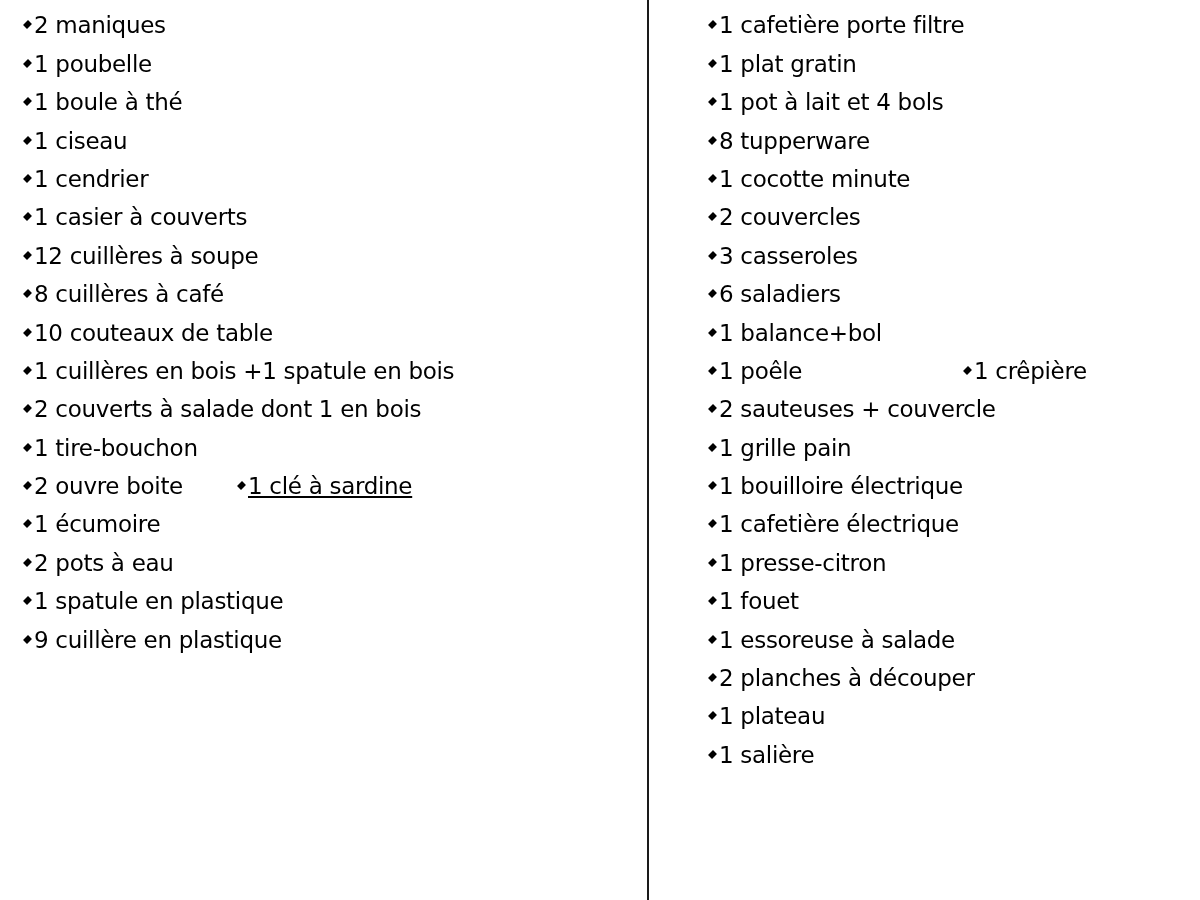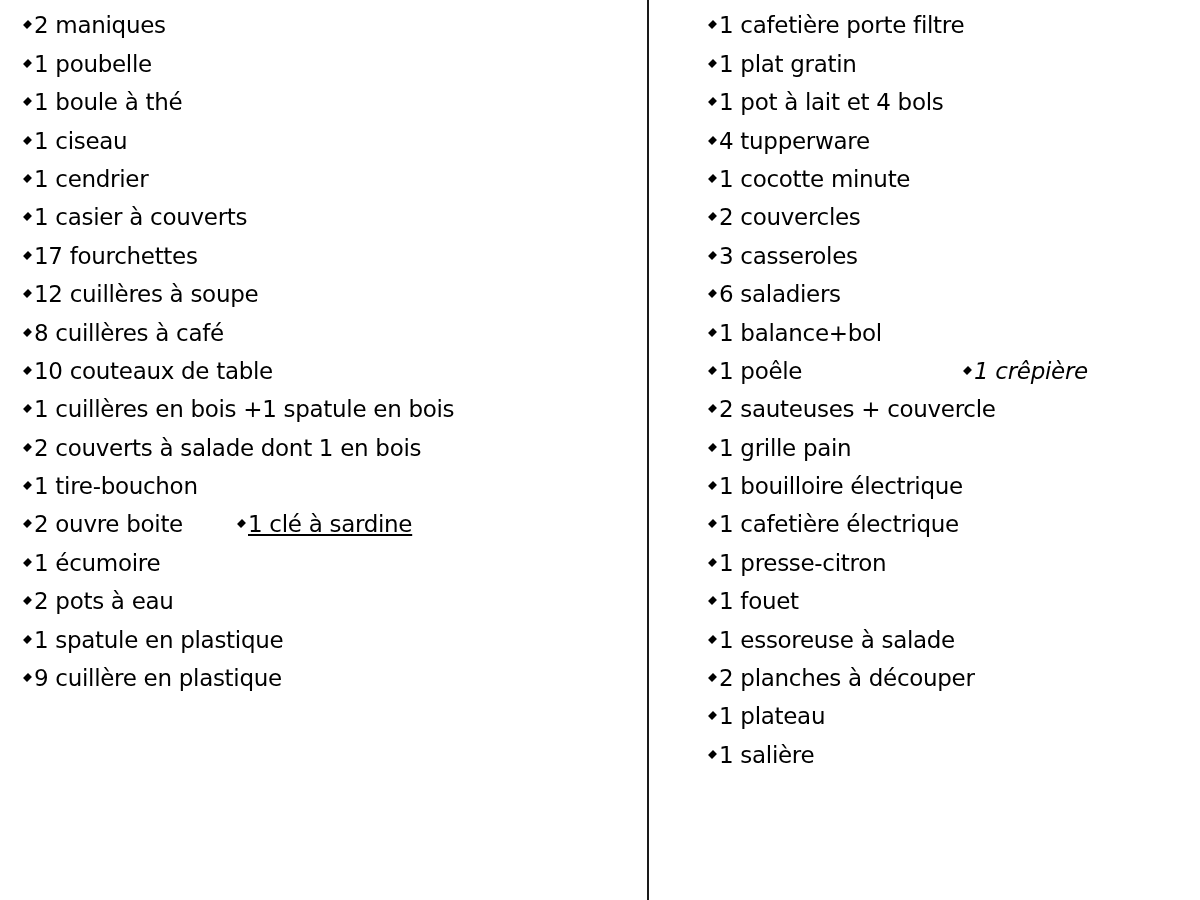--- a/index.html
+++ b/index.html
@@ -69,46 +69,45 @@
 
 <div class="page">
   <ul class="column col-left" id="left-list">
       <li class="item clipped-top"><span></span></li>
       <li class="item"><span class="bullet"></span><span>2 maniques</span></li>
       <li class="item"><span class="bullet"></span><span>1 poubelle</span></li>
       <li class="item"><span class="bullet"></span><span>1 boule à thé</span></li>
       <li class="item"><span class="bullet"></span><span>1 ciseau</span></li>
       <li class="item"><span class="bullet"></span><span>1 cendrier</span></li>
       <li class="item"><span class="bullet"></span><span>1 casier à couverts</span></li>
-      <li class="item"><span class="bullet"></span><span>17 fourchettes</span></li>
       <li class="item"><span class="bullet"></span><span>12 cuillères à soupe</span></li>
       <li class="item"><span class="bullet"></span><span>8 cuillères à café</span></li>
       <li class="item"><span class="bullet"></span><span>10 couteaux de table</span></li>
       <li class="item"><span class="bullet"></span><span>1 cuillères en bois  +1  spatule en bois</span></li>
       <li class="item"><span class="bullet"></span><span>2 couverts à salade dont 1 en bois</span></li>
       <li class="item"><span class="bullet"></span><span>1 tire-bouchon</span></li>
       <li class="item"><span class="bullet"></span><span>2 ouvre boite</span><span class="extra" style="left: 214px; text-decoration: underline;"><span class="bullet"></span><span>1 clé à sardine</span></span></li>
       <li class="item"><span class="bullet"></span><span>1 écumoire</span></li>
       <li class="item"><span class="bullet"></span><span>2 pots à eau</span></li>
       <li class="item"><span class="bullet"></span><span>1 spatule en plastique</span></li>
       <li class="item"><span class="bullet"></span><span>9 cuillère en plastique</span></li>
     </ul>
   <div class="divider"></div>
   <ul class="column col-right" id="right-list">
       <li class="item clipped-top"><span></span></li>
       <li class="item"><span class="bullet"></span><span>1 cafetière porte filtre</span></li>
       <li class="item"><span class="bullet"></span><span>1 plat gratin</span></li>
       <li class="item"><span class="bullet"></span><span>1 pot à lait et 4 bols</span></li>
-      <li class="item"><span class="bullet"></span><span>4 tupperware</span></li>
+      <li class="item"><span class="bullet"></span><span>8 tupperware</span></li>
       <li class="item"><span class="bullet"></span><span>1 cocotte minute</span></li>
       <li class="item"><span class="bullet"></span><span>2 couvercles</span></li>
       <li class="item"><span class="bullet"></span><span>3 casseroles</span></li>
       <li class="item"><span class="bullet"></span><span>6 saladiers</span></li>
       <li class="item"><span class="bullet"></span><span>1 balance+bol</span></li>
-      <li class="item"><span class="bullet"></span><span>1 poêle</span><span class="extra" style="left: 255px; font-style: italic;"><span class="bullet"></span><span>1 crêpière</span></span></li>
+      <li class="item"><span class="bullet"></span><span>1 poêle</span><span class="extra" style="left: 255px;"><span class="bullet"></span><span>1 crêpière</span></span></li>
       <li class="item"><span class="bullet"></span><span>2 sauteuses + couvercle</span></li>
       <li class="item"><span class="bullet"></span><span>1 grille pain</span></li>
       <li class="item"><span class="bullet"></span><span>1 bouilloire électrique</span></li>
       <li class="item"><span class="bullet"></span><span>1 cafetière électrique</span></li>
       <li class="item"><span class="bullet"></span><span>1 presse-citron</span></li>
       <li class="item"><span class="bullet"></span><span>1 fouet</span></li>
       <li class="item"><span class="bullet"></span><span>1 essoreuse à salade</span></li>
       <li class="item"><span class="bullet"></span><span>2 planches à découper</span></li>
       <li class="item"><span class="bullet"></span><span>1 plateau</span></li>
       <li class="item"><span class="bullet"></span><span>1 salière</span></li>

